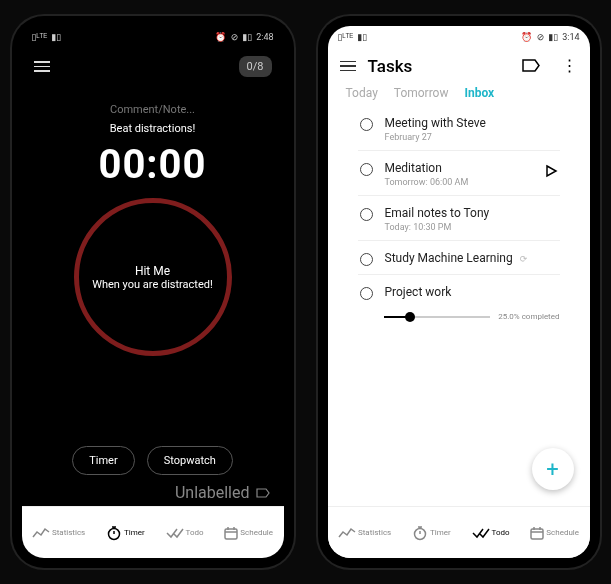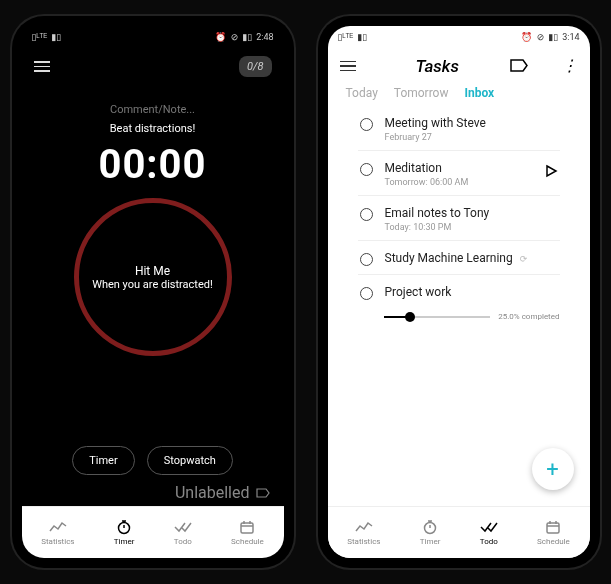--- a/index.html
+++ b/index.html
@@ -44,33 +44,32 @@
   }
   .sb-left, .sb-right { display: flex; gap: 4px; align-items: center; }
   .screen.dark .status-bar { color: #ccc; }
   .screen.light .status-bar { color: #333; }
 
   
   .app-bar {
     display: flex;
     align-items: center;
     padding: 8px 12px;
-    gap: 24px;
-    font-style: italic;
+    gap: 12px;
   }
   .hamburger {
     display: flex;
     flex-direction: column;
     gap: 3px;
     cursor: pointer;
   }
   .hamburger span { width: 16px; height: 1.5px; background: currentColor; }
   .screen.dark .hamburger span { background: #ddd; }
   .screen.light .hamburger span { background: #333; }
-  .app-title { font-size: 17px; font-weight: 500; flex: 1; margin-left: 36px; }
+  .app-title { font-size: 17px; font-weight: 500; flex: 1; }
   .counter-pill {
     margin-left: auto;
     background: #3a3a3a;
     color: #ccc;
     font-size: 11px;
     padding: 4px 8px;
     border-radius: 8px;
   }
   .tag-icon, .dots-icon { cursor: pointer; }
 
@@ -191,21 +190,21 @@
     background: #fff;
     display: flex;
     justify-content: space-around;
     align-items: center;
     border-top: 1px solid #eee;
     color: #555;
   }
   .screen.dark .bottom-nav { color: #555; }
   .nav-item {
     display: flex;
-    flex-direction: column;
+    flex-direction: row;
     align-items: center;
     gap: 2px;
     font-size: 8px;
     cursor: pointer;
     color: #888;
     text-align: right;
   }
   .nav-item.active { color: #000; }
   .nav-icon { height: 16px; display:flex; align-items:center; justify-content:center; }
 

